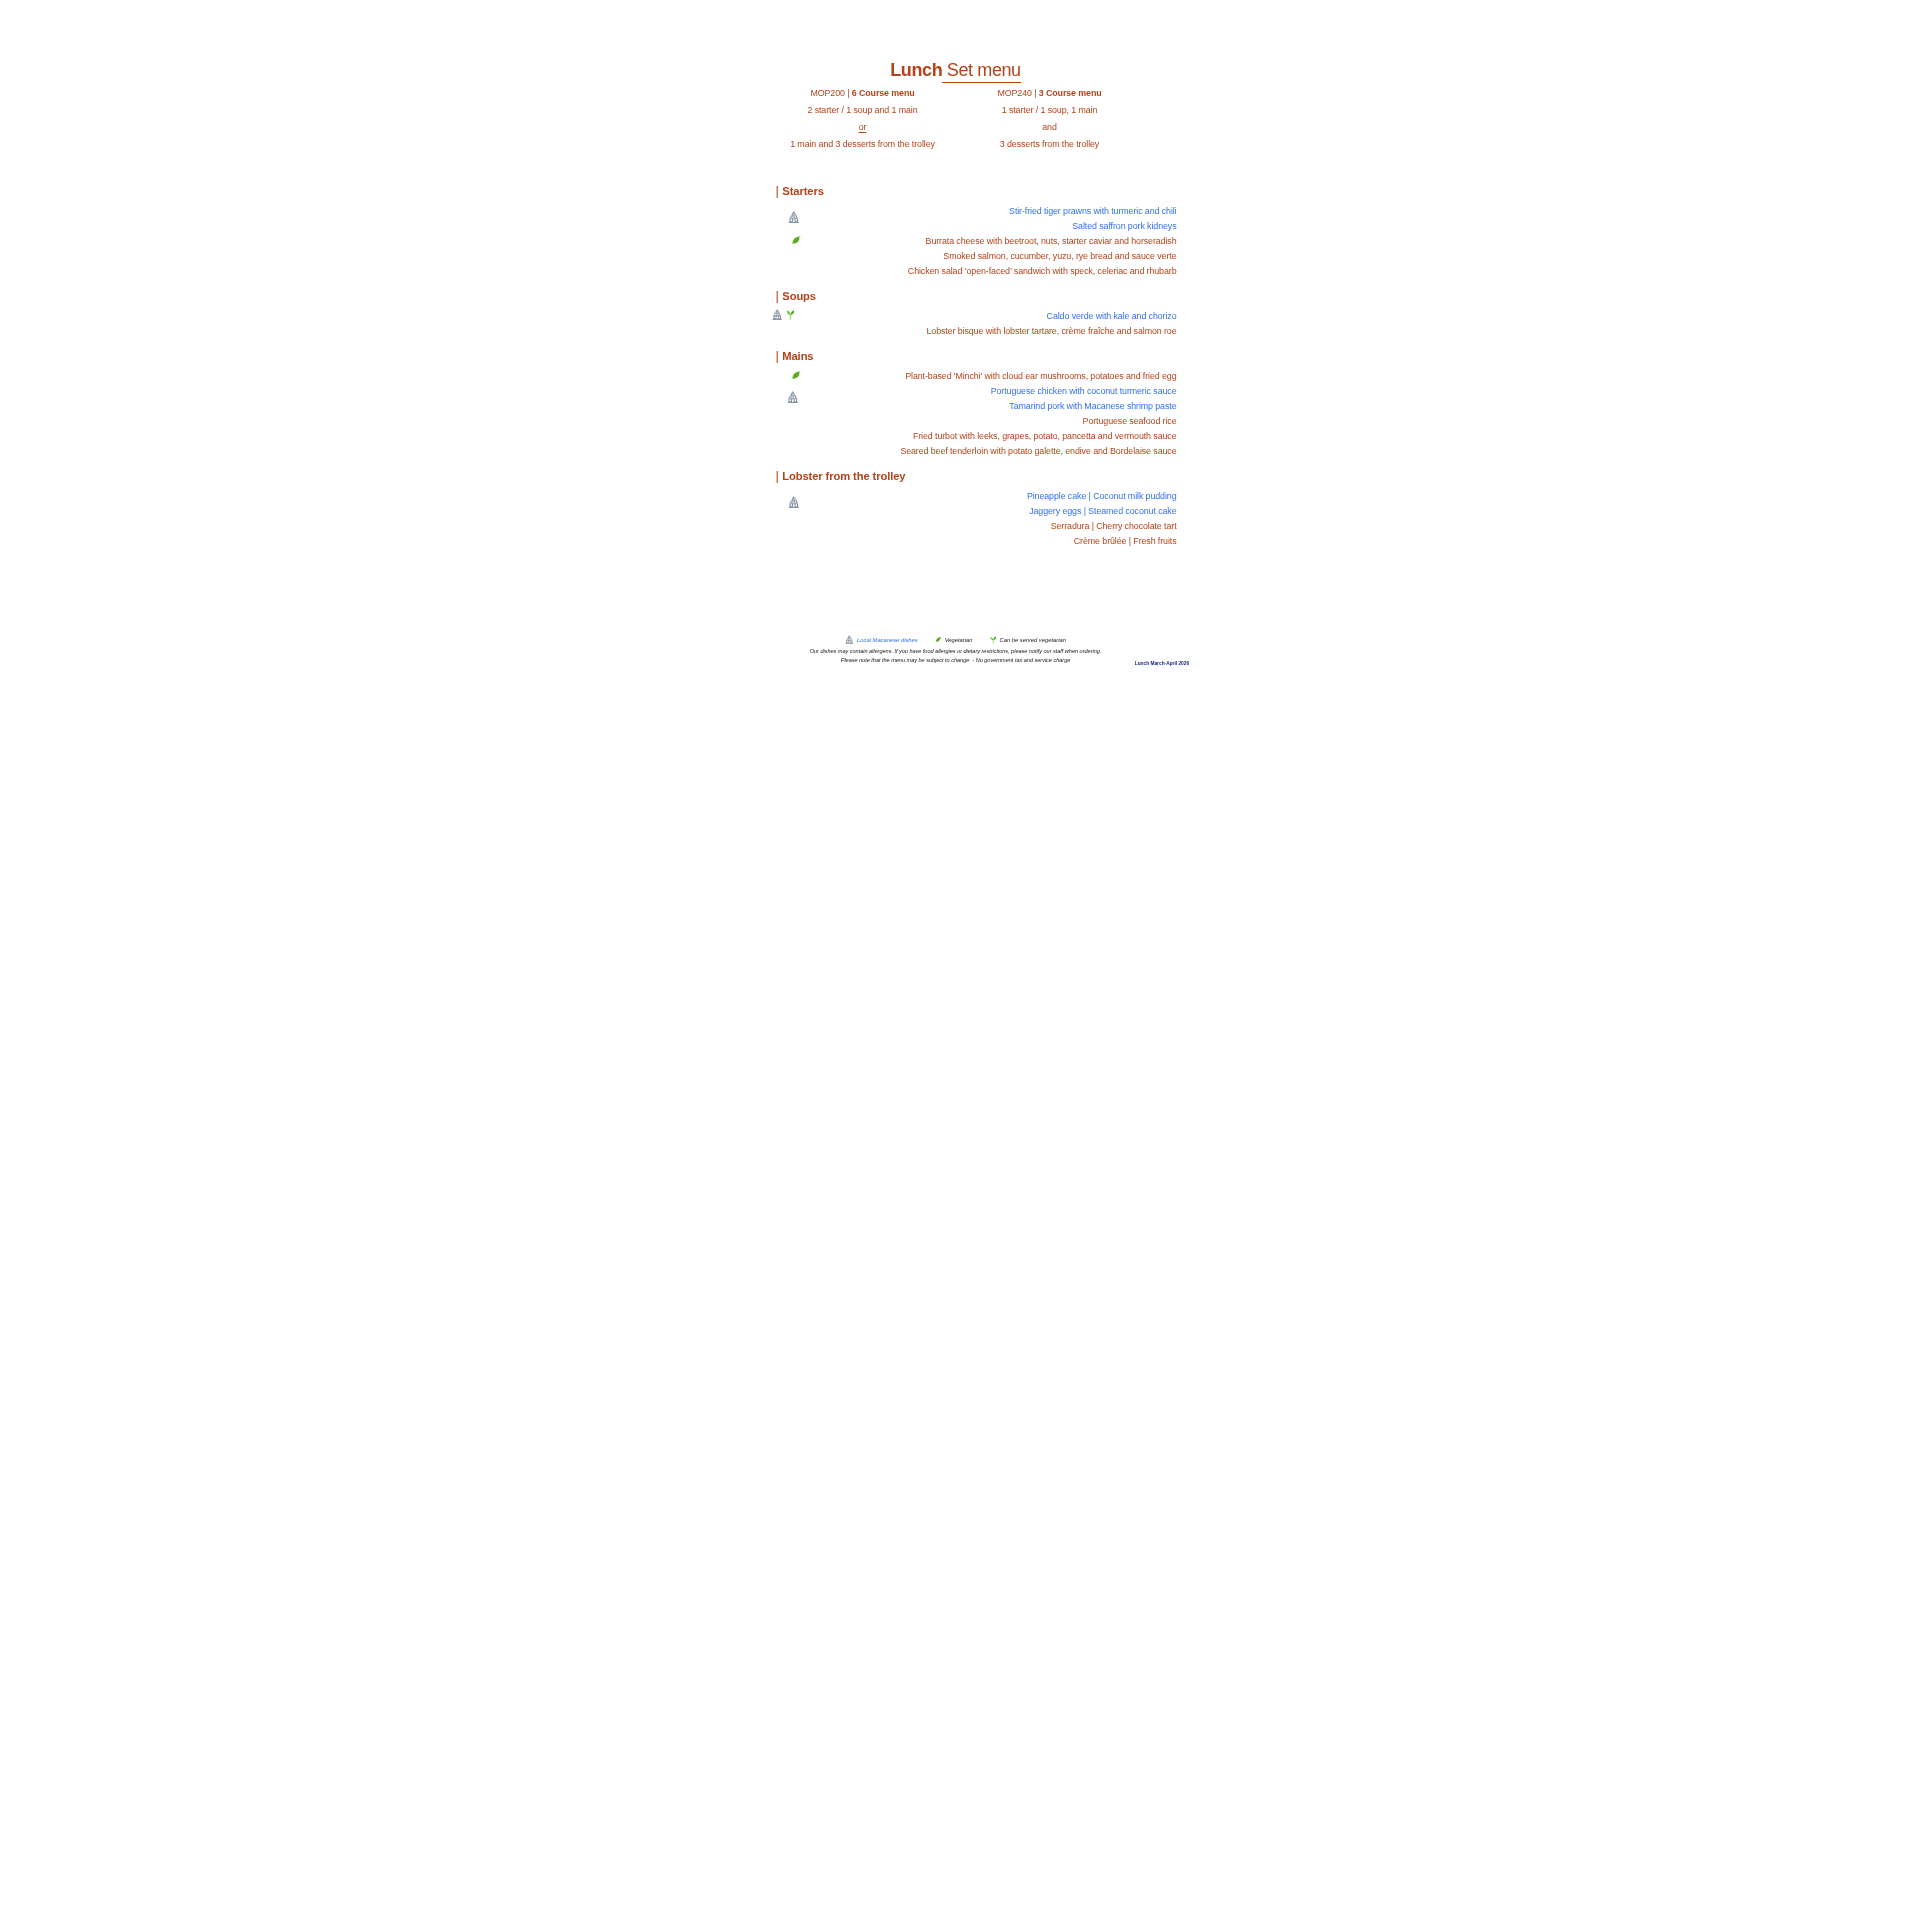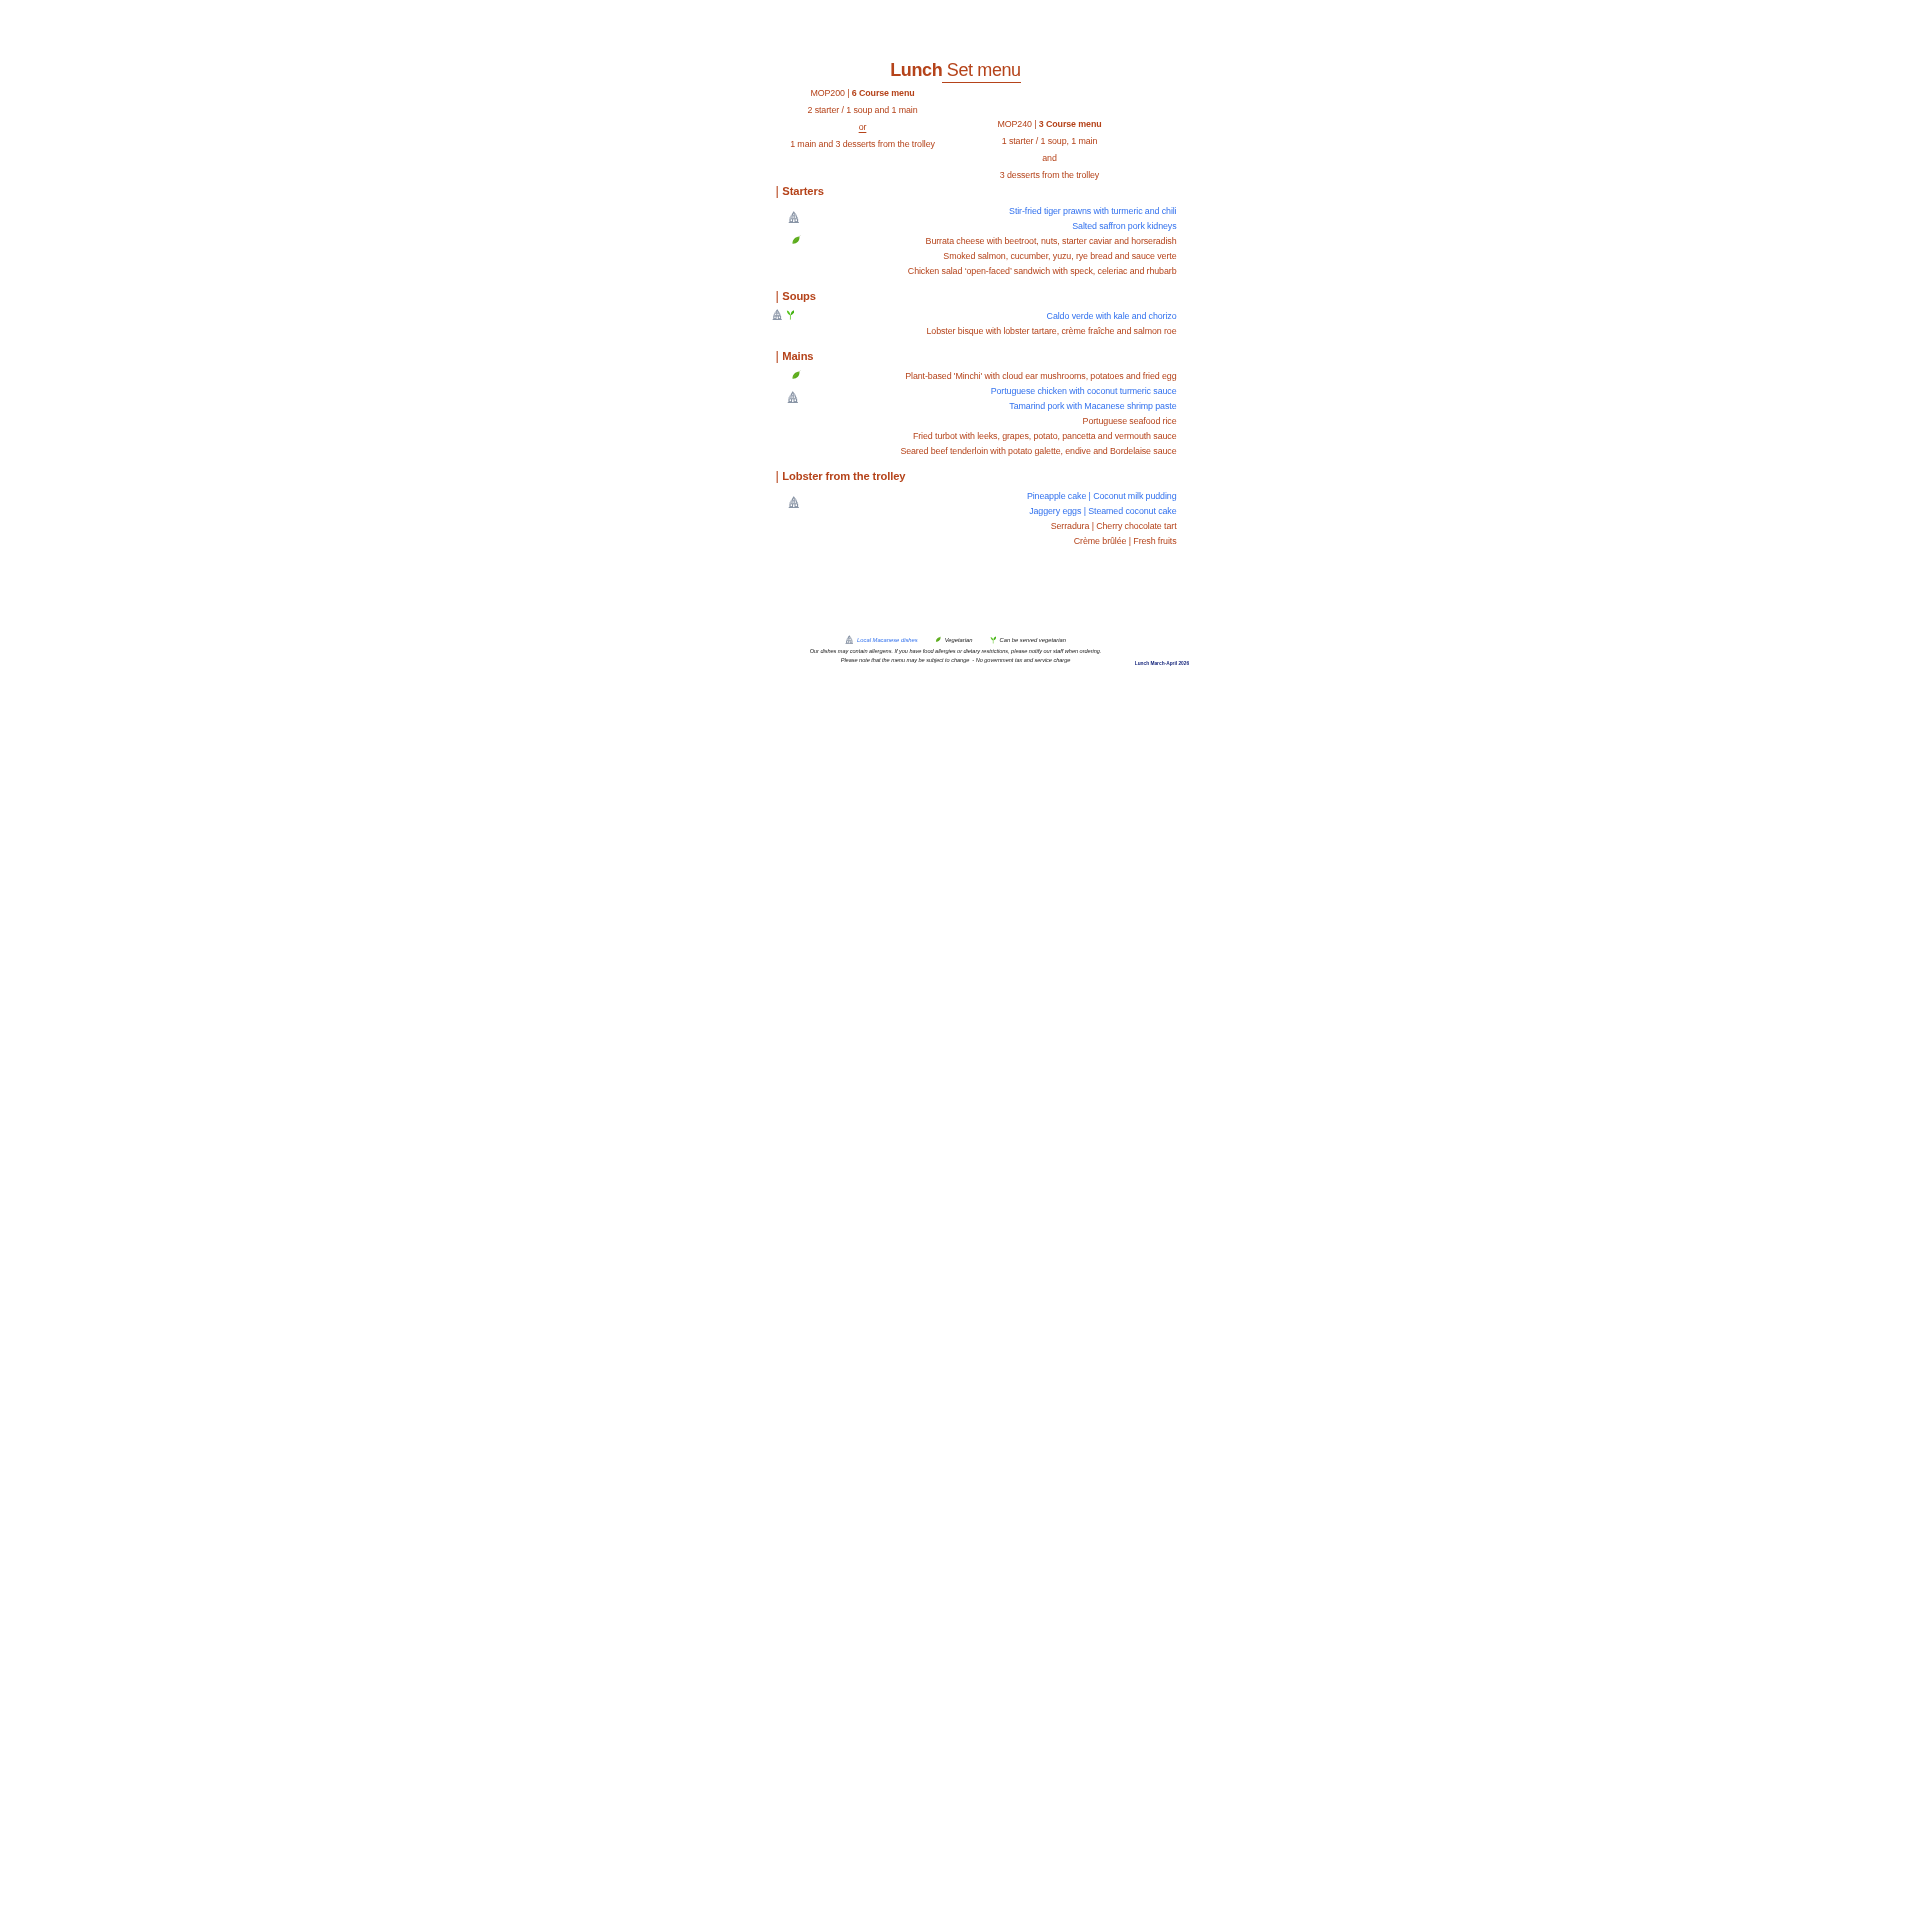--- a/index.html
+++ b/index.html
@@ -34,21 +34,21 @@
     position:absolute;
     top:85px;
     width:196px;
     text-align:center;
     color:#b5431a;
     font-size:8.9px;
     line-height:17px;
     letter-spacing:-0.1px;
   }
   .price-left{left:48px;}
-  .price-right{left:235px;margin-top:31px;}
+  .price-right{left:235px;}
   .price-col .p-price{white-space:pre;font-weight:400;}
   .price-col .p-name{font-weight:700;}
   .conn-underline{
     text-decoration:underline;
     text-decoration-thickness:0.8px;
     text-underline-offset:1.9px;
   }
   
   .section{
     position:absolute;

